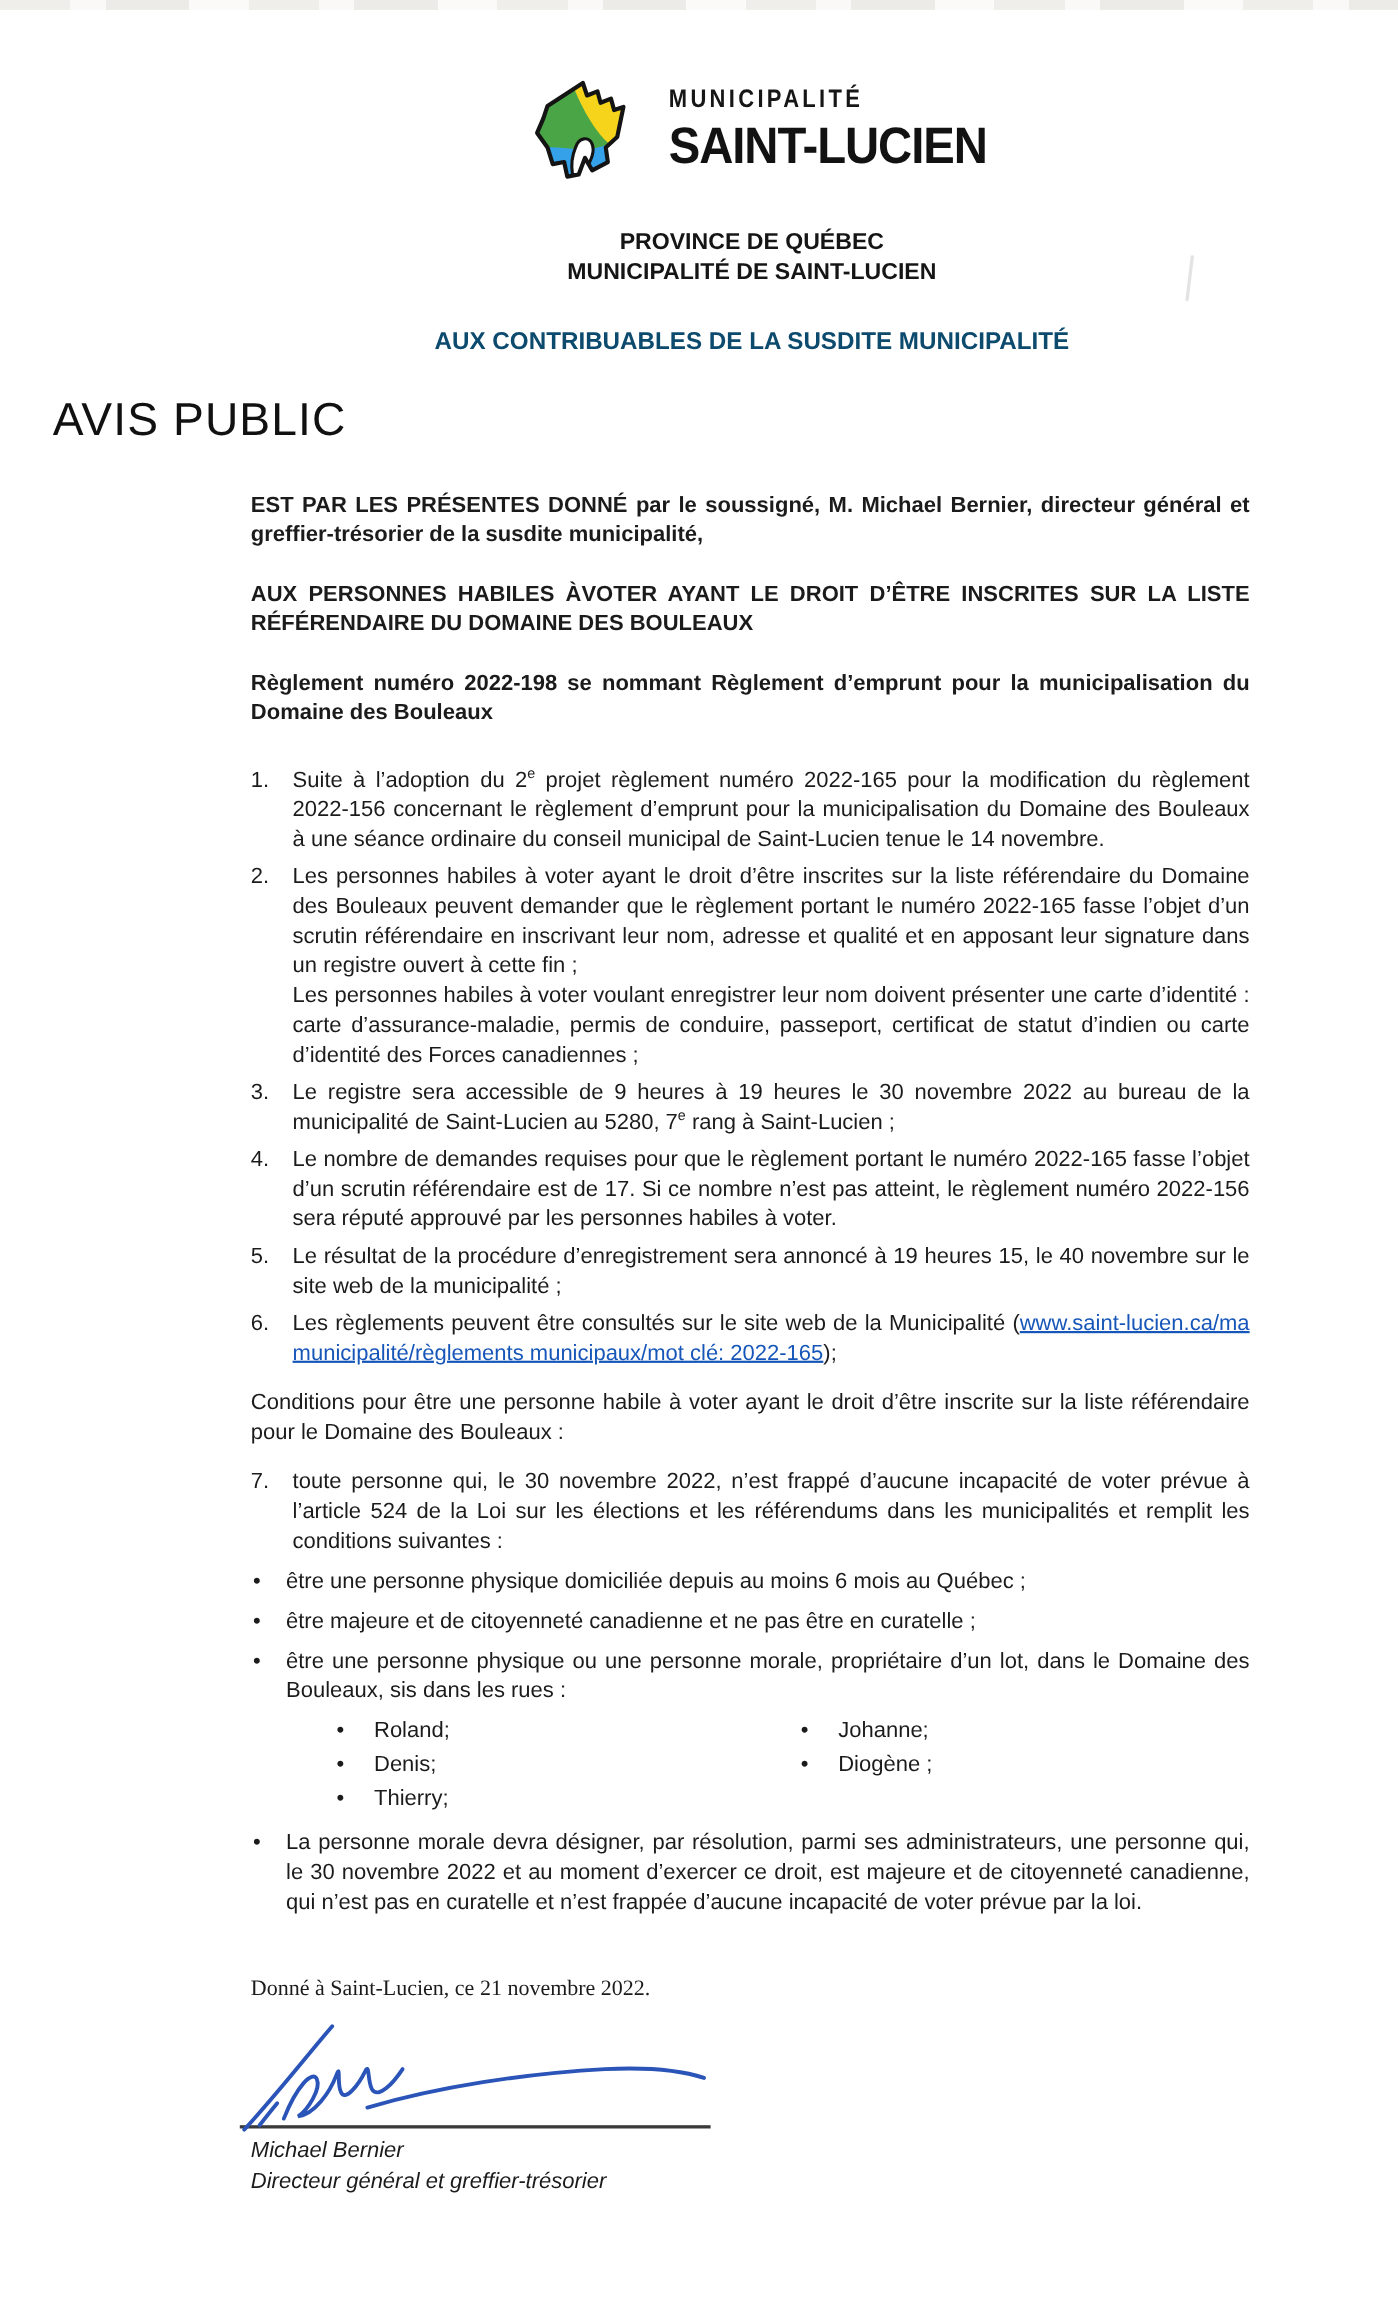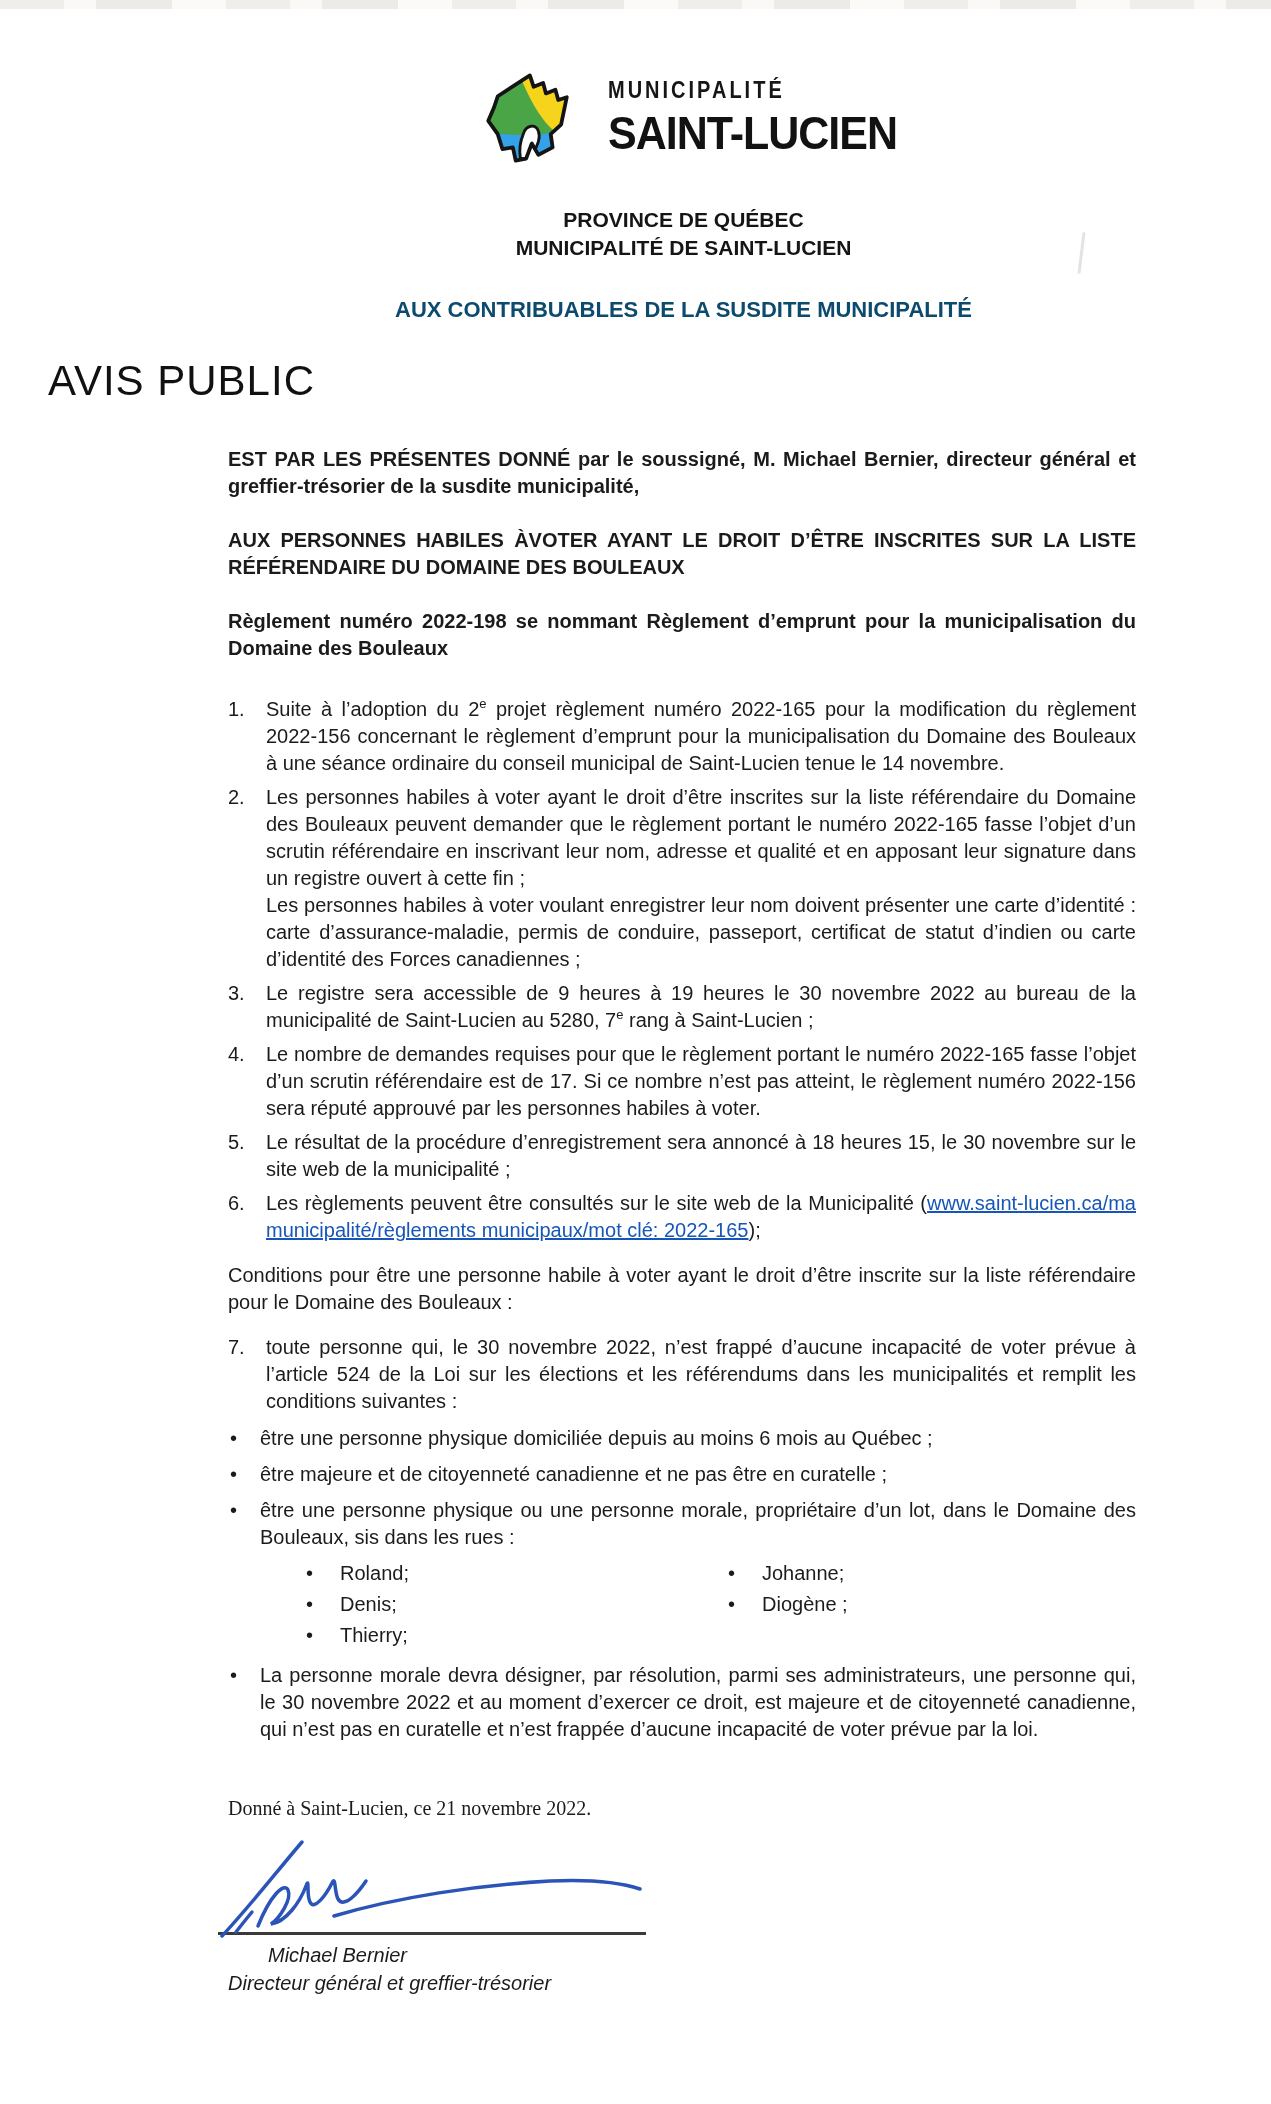--- a/index.html
+++ b/index.html
@@ -56,21 +56,21 @@
   .street-col { display:flex; flex-direction:column; }
   .col1 { margin-left:76px; width:260px; }
   .col2 { margin-left:162px; }
   .s-li { display:flex; line-height:27px; font-size:20px; margin-bottom:4px; }
   .s-li .blt { width:34px; }
   .dateline { margin-top:52px; font-size:20px; line-height:27px;font-family:Liberation Serif, serif; }
   .sig-block { margin-top:10px; }
   .sig-svg { display:block; margin-left:-12px; width:470px; height:108px; }
   .sig-line { width:428px; border-top:3px solid #3a3a3a; margin-top:-8px; margin-left:-10px; }
   .sig-name, .sig-title { font-style:italic; font-size:20px; line-height:28px; color:#1b1b1b; }
-  .sig-name { margin-top:6px;margin-left:40px; }
+  .sig-name { margin-top:6px; }
 </style>
 </head>
 <body>
 
 <div class="page">
   <div class="scan-top"></div>
   <div class="artifact-right"></div>
 
   <header class="logo-row">
     <svg class="logo-icon" viewBox="0 0 120 110" aria-hidden="true">
@@ -130,21 +130,21 @@
         <div class="li-body"><span>Le registre sera accessible de 9 heures à 19 heures le 30 novembre 2022 au bureau de la municipalité de Saint-Lucien au 5280, 7</span><sup>e</sup><span> rang à Saint-Lucien ;</span></div>
       </div>
 
       <div class="li">
         <span class="num">4.</span>
         <div class="li-body">Le nombre de demandes requises pour que le règlement portant le numéro 2022-165 fasse l’objet d’un scrutin référendaire est de 17.  Si ce nombre n’est pas atteint, le règlement numéro 2022-156 sera réputé approuvé par les personnes habiles à voter.</div>
       </div>
 
       <div class="li">
         <span class="num">5.</span>
-        <div class="li-body">Le résultat de la procédure d’enregistrement sera annoncé à 18 heures 15, le 30 novembre sur le site web de la municipalité ;</div>
+        <div class="li-body">Le résultat de la procédure d’enregistrement sera annoncé à 19 heures 15, le 40 novembre sur le site web de la municipalité ;</div>
       </div>
 
       <div class="li">
         <span class="num">6.</span>
         <div class="li-body"><span>Les règlements peuvent être consultés sur le site web de la Municipalité (</span><a class="link">www.saint-lucien.ca/ma municipalité/règlements municipaux/mot clé: 2022-165</a><span>);</span></div>
       </div>
 
     </div>
 
     <p class="para mt-sm">Conditions pour être une personne habile à voter ayant le droit d’être inscrite sur la liste référendaire pour le Domaine des Bouleaux :</p>

